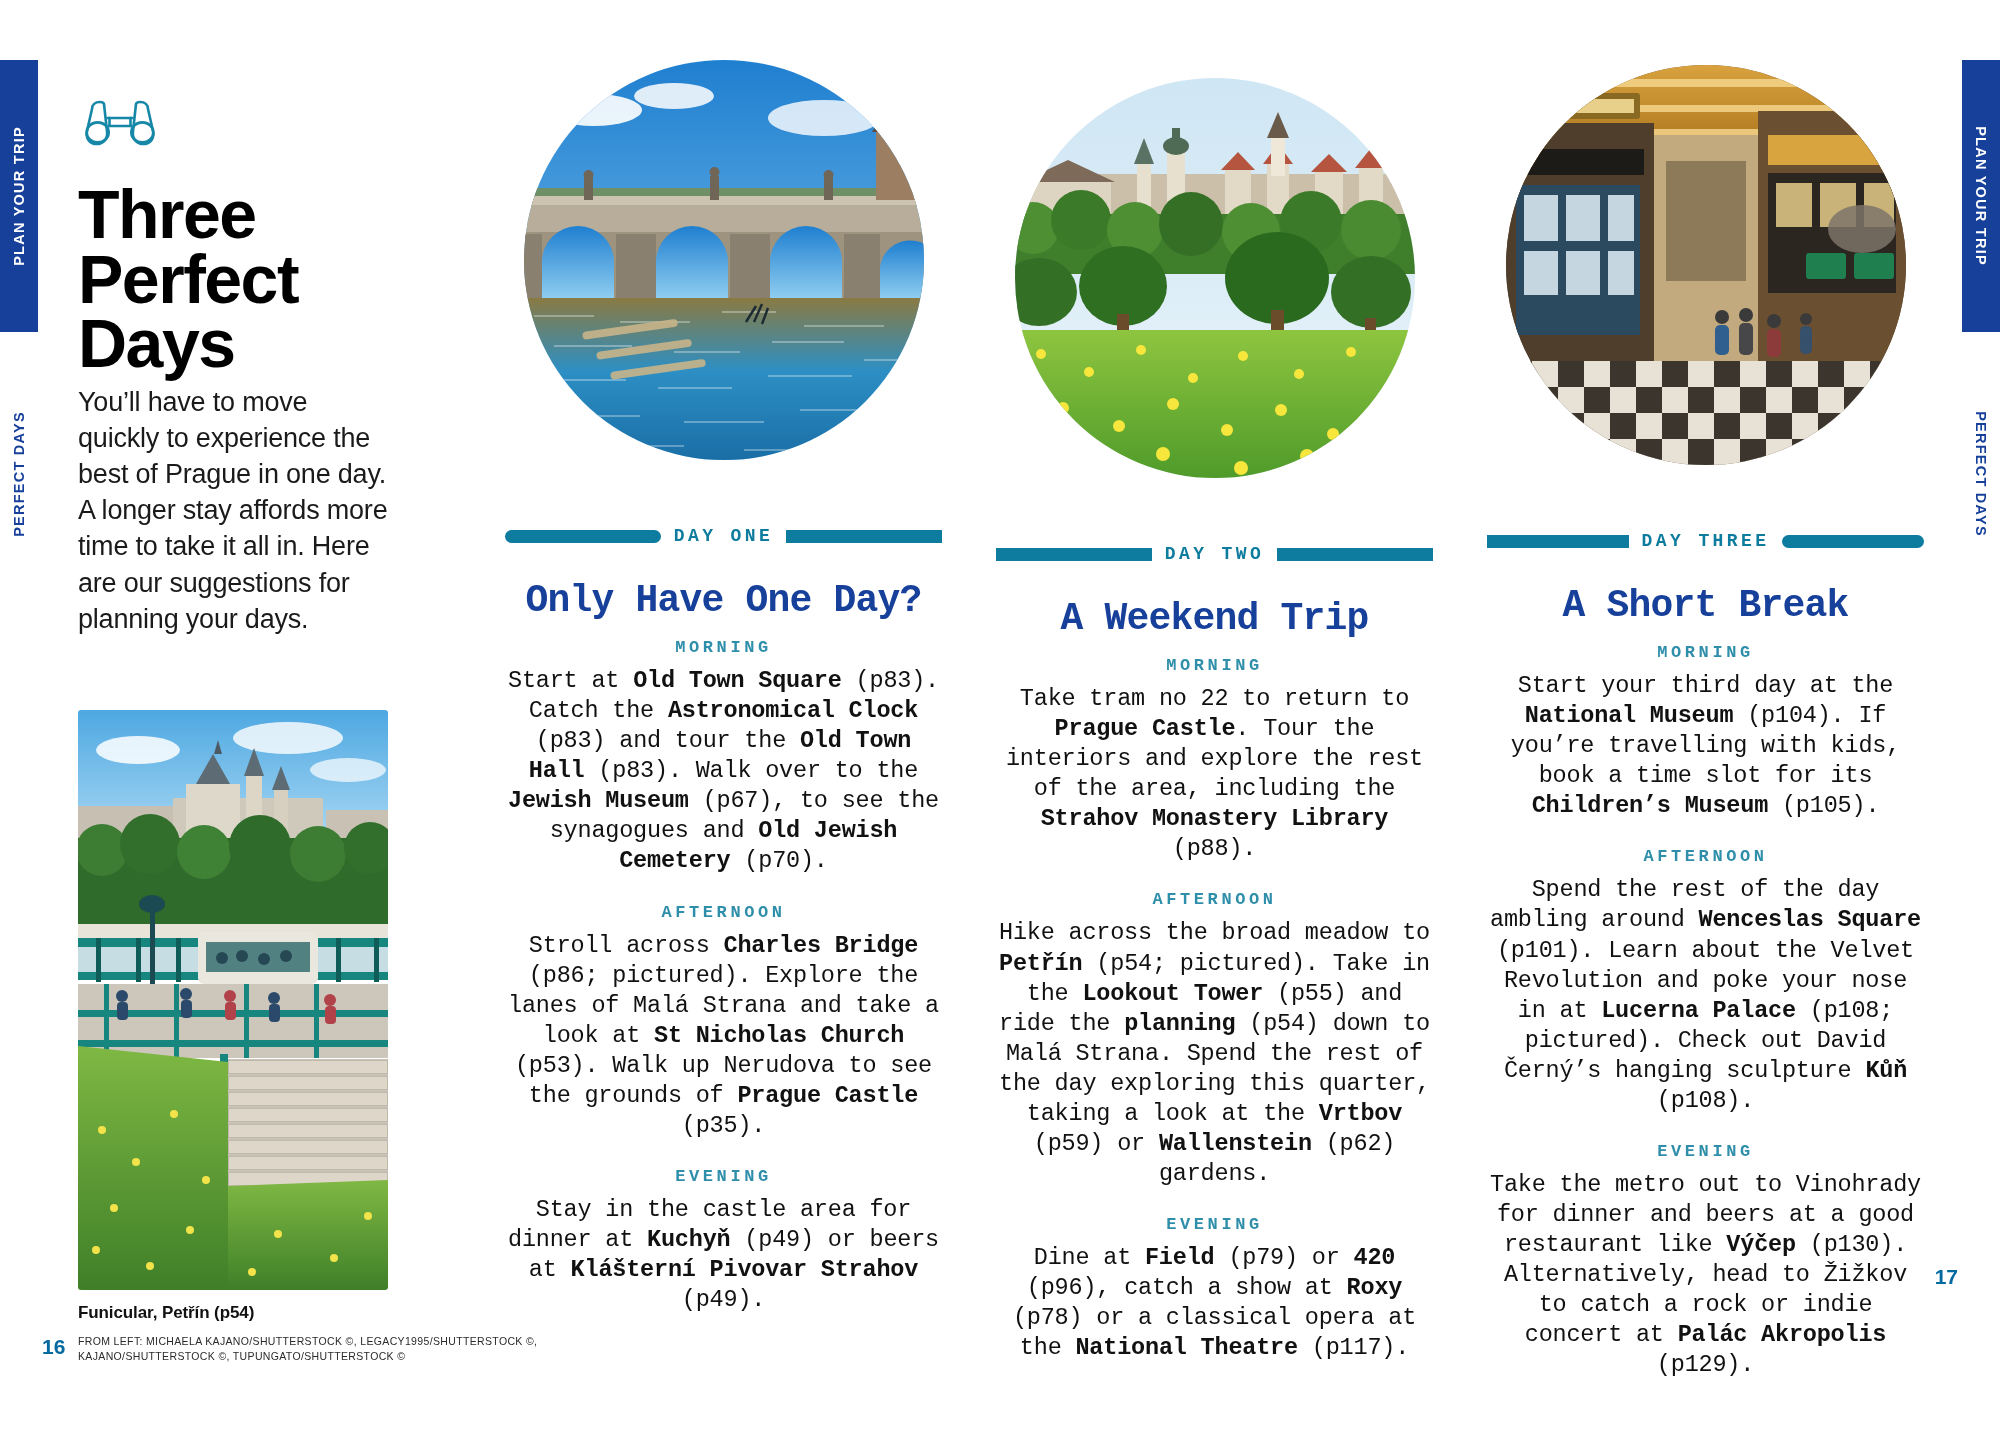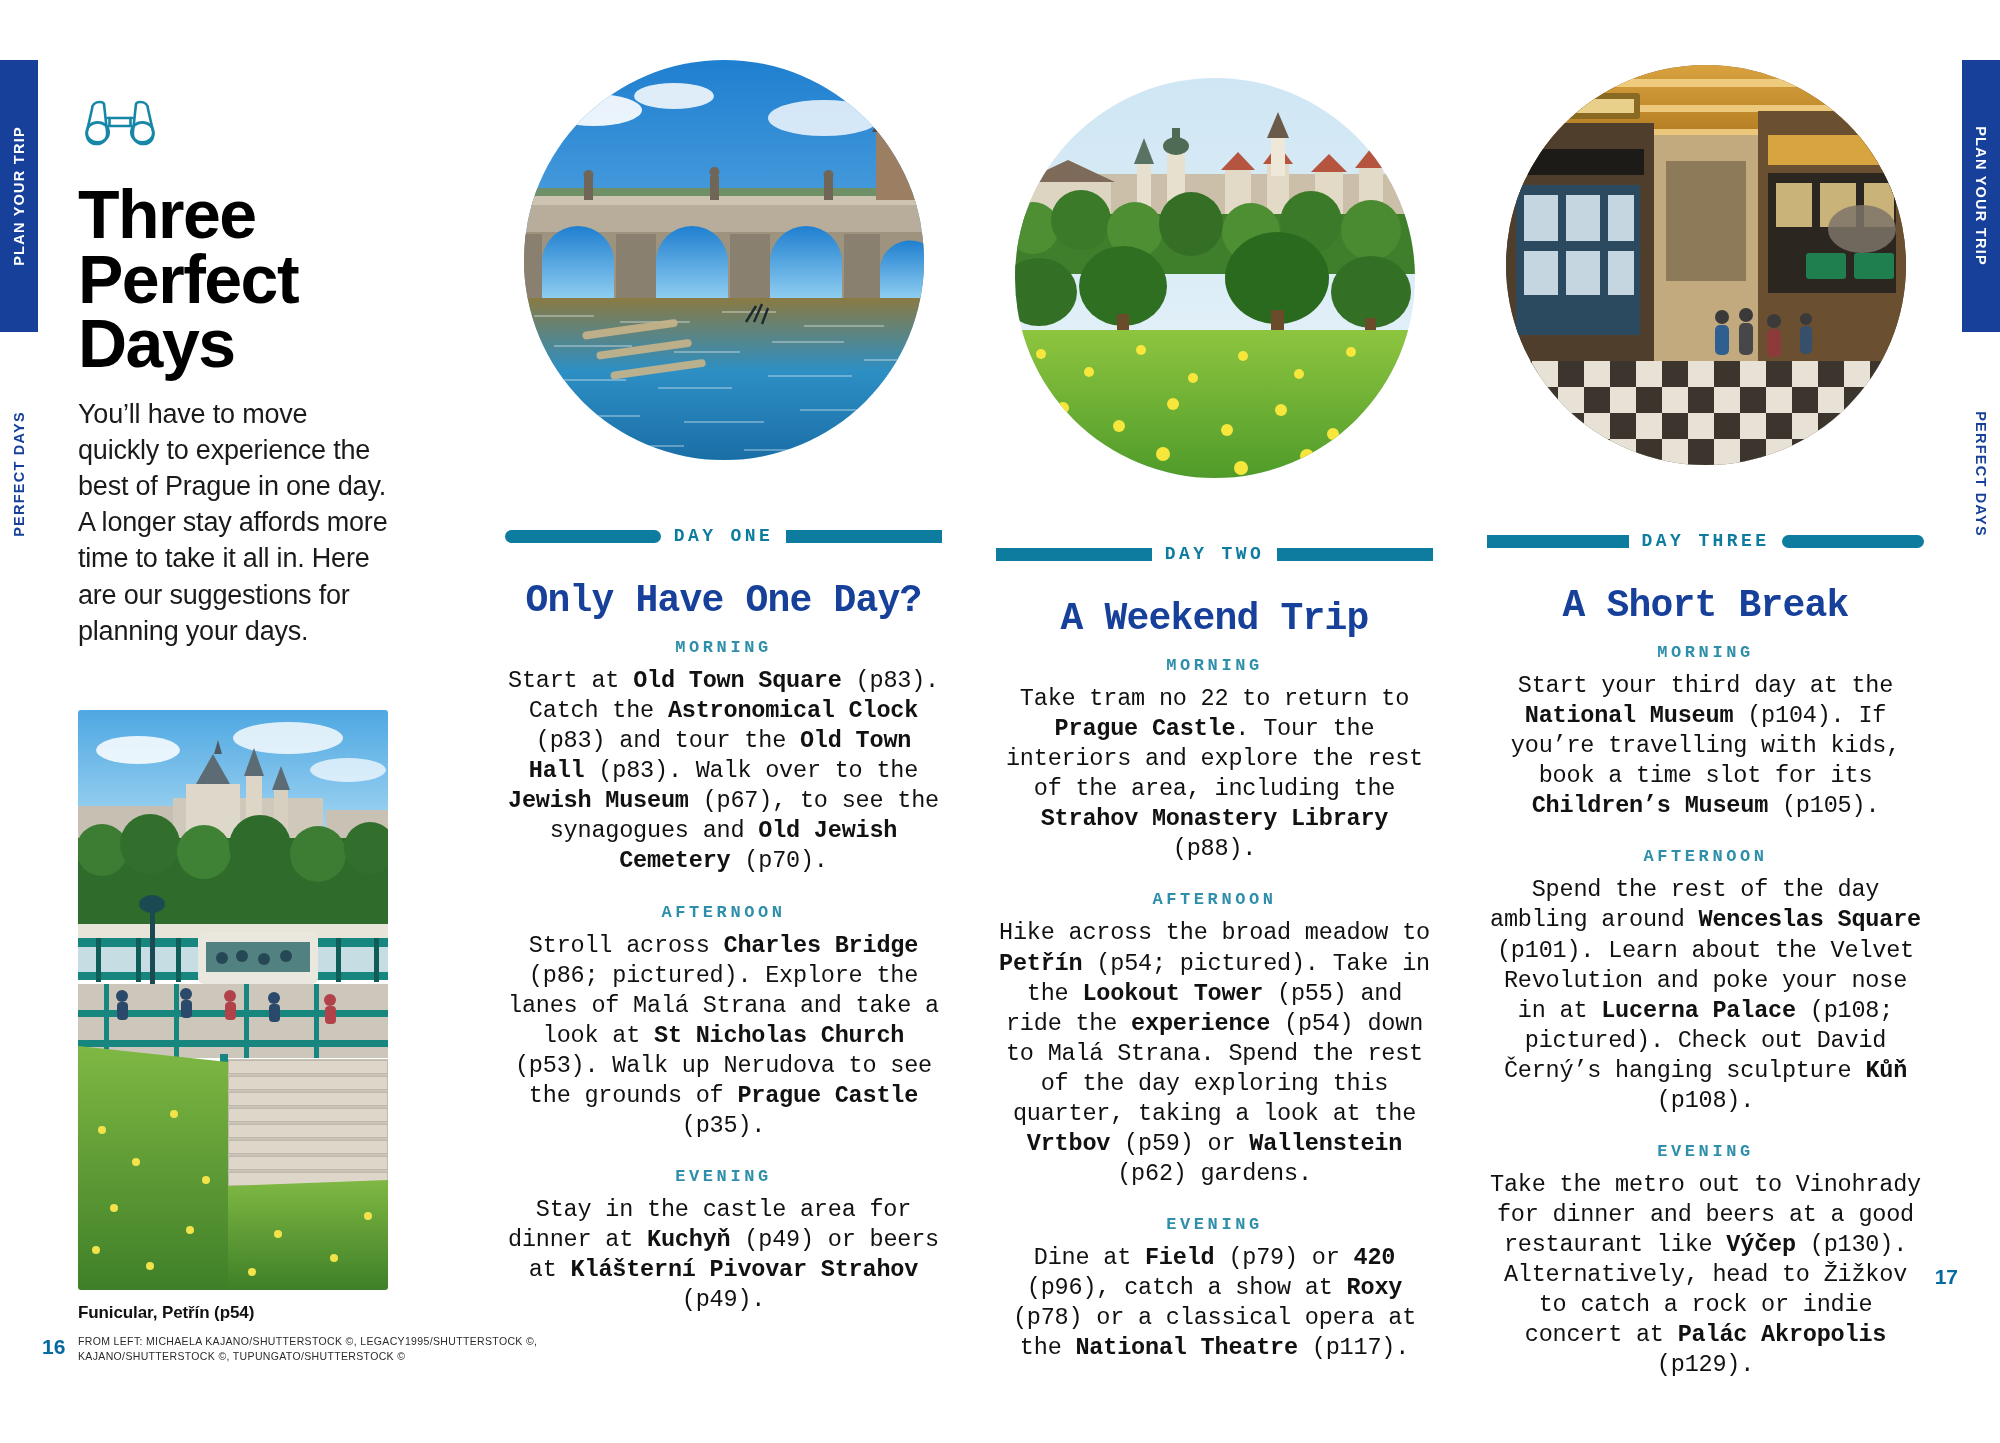--- a/index.html
+++ b/index.html
@@ -65,21 +65,21 @@
     width:310px;
   }
   .binoc-icon { width:84px; height:60px; display:block; margin-bottom:26px; }
 
   .big-title {
     font-size:68px;
     font-weight:bold;
     line-height:0.95;
     letter-spacing:-1.5px;
     color:#000000;
-    margin-bottom:20px;
+    margin-bottom:8px;
   }
   .intro-copy {
     font-size:27px;
     line-height:1.34;
     color:#1a1a1a;
     letter-spacing:-0.2px;
   }
 
   .funicular-photo {
     position:absolute;
@@ -537,21 +537,21 @@
     <div class="day-rule">
       <span class="bar sq"></span>
       <span class="dlabel">DAY TWO</span>
       <span class="bar sq"></span>
     </div>
     <div class="day-title">A Weekend Trip</div>
 
     <div class="slot-label">MORNING</div>
     <div class="slot-body">Take tram no 22 to return to <b>Prague Castle</b>. Tour the interiors and explore the rest of the area, including the <b>Strahov Monastery Library</b> (p88).</div>
     <div class="slot-label">AFTERNOON</div>
-    <div class="slot-body">Hike across the broad meadow to <b>Petřín</b> (p54; pictured). Take in the <b>Lookout Tower</b> (p55) and ride the <b>experience</b> (p54) down to Malá Strana. Spend the rest of the day exploring this quarter, taking a look at the <b>Vrtbov</b> (p59) or <b>Wallenstein</b> (p62) gardens.</div>
+    <div class="slot-body">Hike across the broad meadow to <b>Petřín</b> (p54; pictured). Take in the <b>Lookout Tower</b> (p55) and ride the <b>planning</b> (p54) down to Malá Strana. Spend the rest of the day exploring this quarter, taking a look at the <b>Vrtbov</b> (p59) or <b>Wallenstein</b> (p62) gardens.</div>
     <div class="slot-label">EVENING</div>
     <div class="slot-body">Dine at <b>Field</b> (p79) or <b>420</b> (p96), catch a show at <b>Roxy</b> (p78) or a classical opera at the <b>National Theatre</b> (p117).</div>
   </div>
 
   <div class="day-col three">
     <div class="circle-photo">
       <svg viewBox="0 0 400 400" preserveAspectRatio="xMidYMid slice" aria-hidden="true">
         <defs>
           <linearGradient id="pass3" x1="0" y1="0" x2="0" y2="1">
             <stop offset="0%" stop-color="#d9a23f"></stop>

